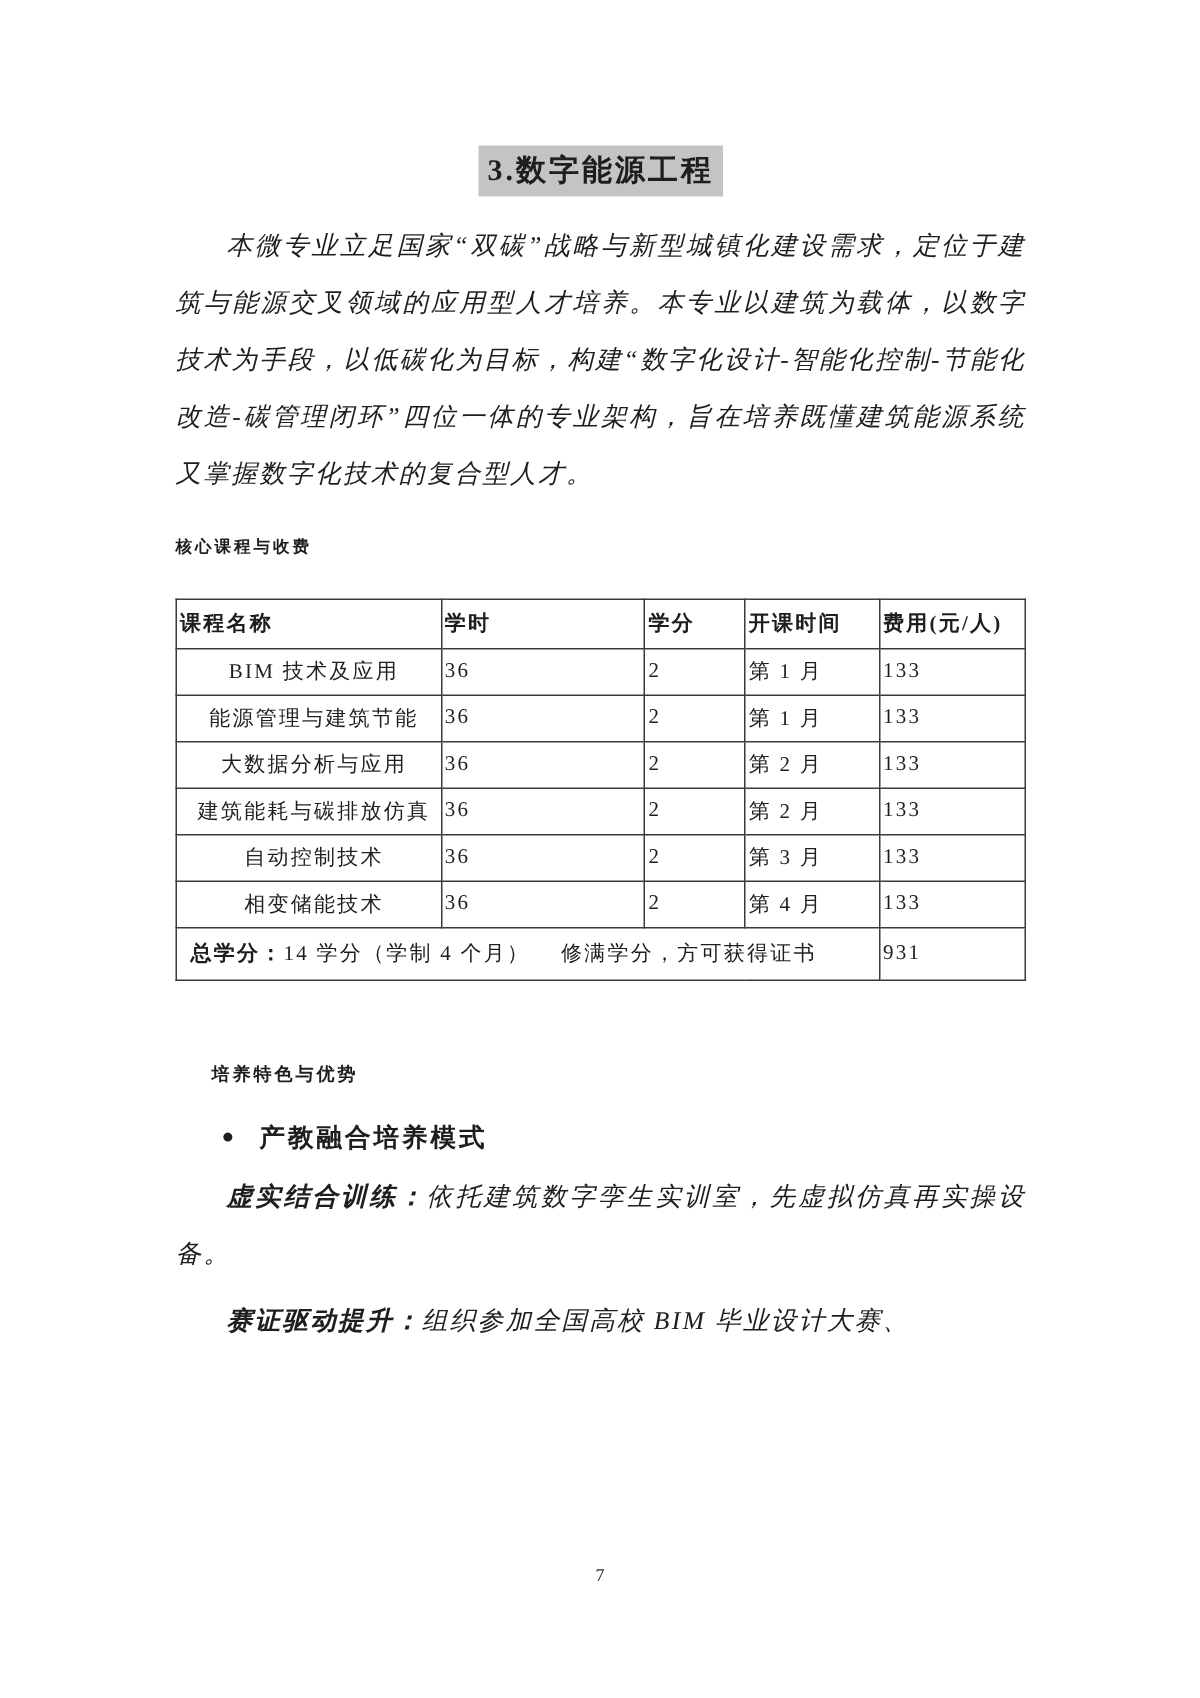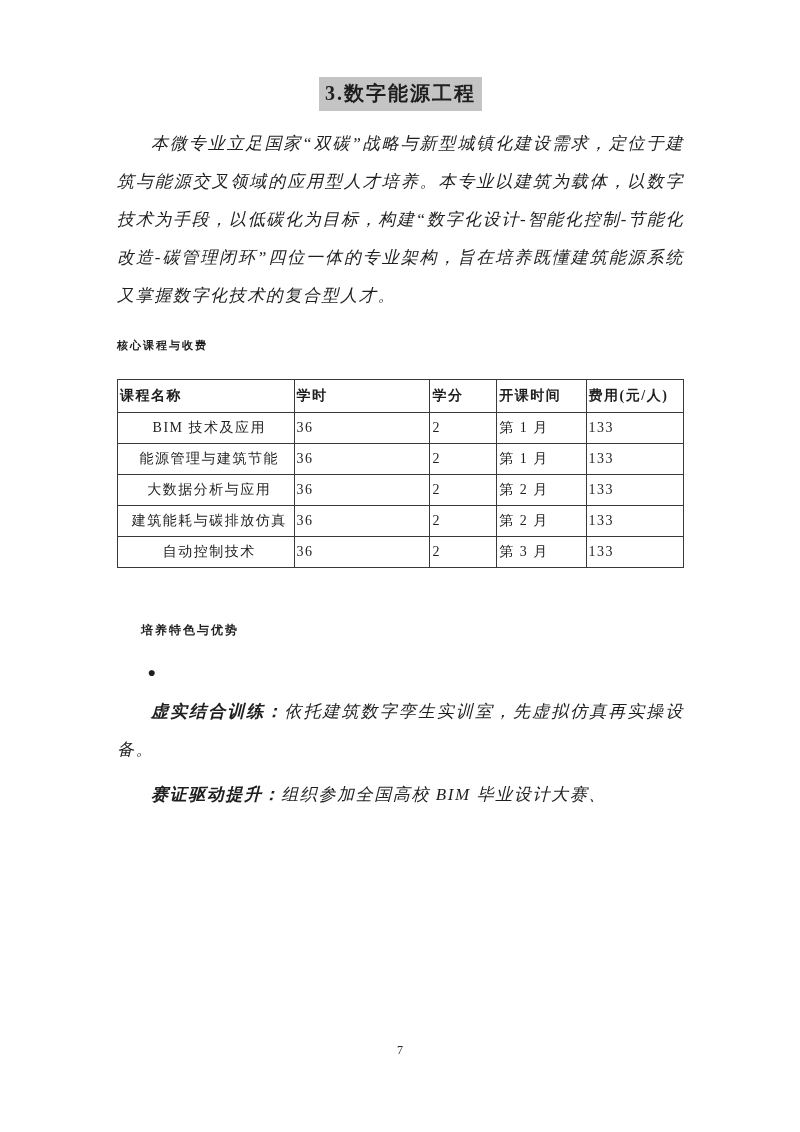--- a/index.html
+++ b/index.html
@@ -13,21 +13,21 @@
     position: relative;
     font-family: "Liberation Serif", "DejaVu Serif", serif;
     color: #1e1e1e;
     overflow: hidden;
   }
   .page {
     position: absolute;
     top: 0; left: 0;
     width: 800px;
     height: 1132px;
-    padding: 77px 116px 0 117px;
+    padding: 97px 116px 0 117px;
     box-sizing: border-box;
   }
   .doc-title {
     margin: 0 0 14px 0;
     text-align: center;
     font-size: 20px;
     font-weight: bold;
     letter-spacing: 2px;
   }
   .doc-title .hl {
@@ -178,27 +178,39 @@
         <td>第 2 月</td>
         <td>133</td>
       </tr>
       <tr>
         <td class="c-name">自动控制技术</td>
         <td>36</td>
         <td>2</td>
         <td>第 3 月</td>
         <td>133</td>
       </tr>
+      <tr>
+        <td class="c-name">相变储能技术</td>
+        <td>36</td>
+        <td>2</td>
+        <td>第 4 月</td>
+        <td>133</td>
+      </tr>
+      <tr>
+        <td class="footer-cell" colspan="4"><b>总学分：</b><span>14 学分（学制 4 个月）　 修满学分，方可获得证书</span></td>
+        <td>931</td>
+      </tr>
     </tbody>
   </table>
 
   <h2 class="feature-heading">培养特色与优势</h2>
 
   <div class="bullet-line">
     <span class="bullet">●</span>
+    <span>产教融合培养模式</span>
   </div>
 
 
   <p class="body-text feature-para"><b>虚实结合训练：</b><span>依托建筑数字孪生实训室，先虚拟仿真再实操设备。</span></p>
 
   <p class="body-text feature-para"><b>赛证驱动提升：</b><span>组织参加全国高校 BIM 毕业设计大赛、</span></p>
 
 </div>
 
 <div class="page-number">7</div>

